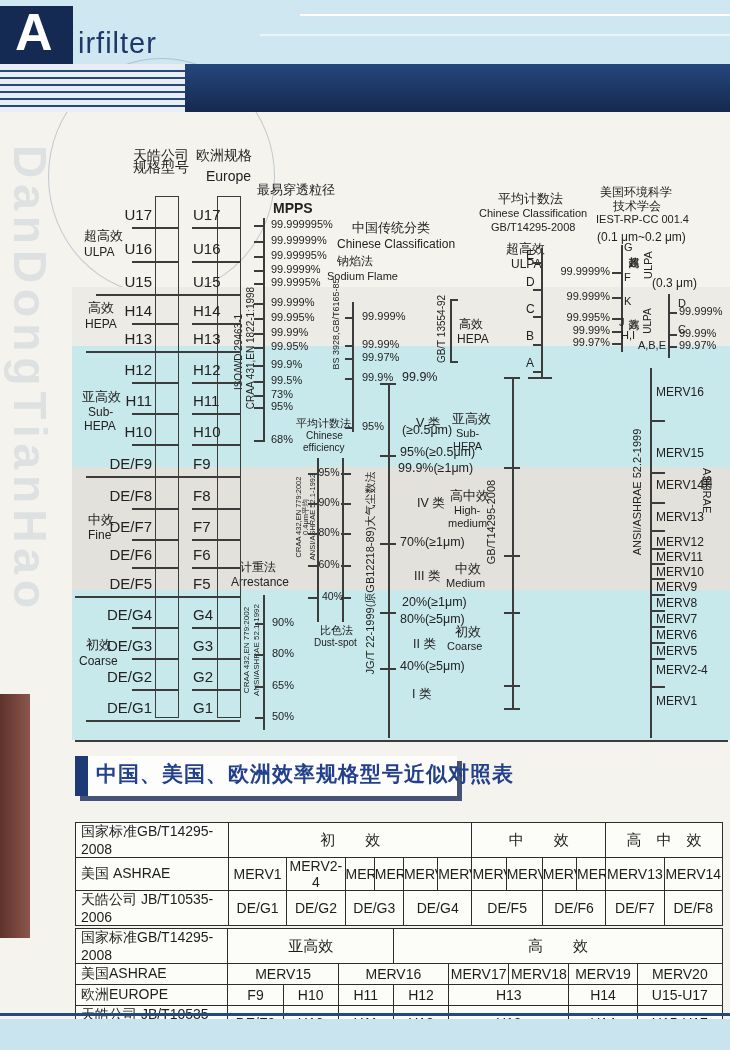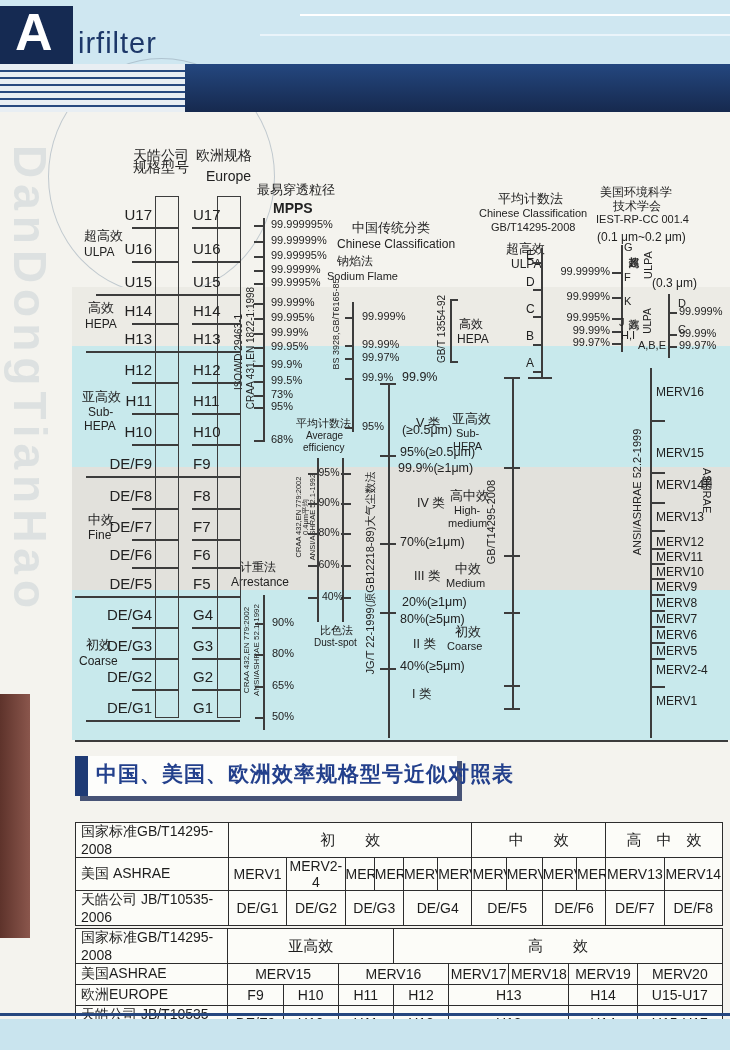--- a/index.html
+++ b/index.html
@@ -51,21 +51,21 @@
   <div class="t" style="left:133px;top:148px;font-size:14px;">天皓公司</div>
   <div class="t" style="left:133px;top:160px;font-size:14px;">规格型号</div>
   <div class="t" style="left:196px;top:148px;font-size:14px;">欧洲规格</div>
   <div class="t" style="left:206px;top:169px;font-size:14px;">Europe</div>
 
   <div class="t" style="left:257px;top:183px;font-size:13px;">最易穿透粒径</div>
   <div class="t" style="left:273px;top:201px;font-size:14px;font-weight:bold;">MPPS</div>
   <div class="t vt" style="left:239px;top:352px;font-size:10px;">ISO/WD 29463-1</div>
   <div class="t vt" style="left:251px;top:348px;font-size:10px;">CRAA 431,EN 1822-1:1998</div>
   <div class="t" style="left:296px;top:418px;font-size:11px;">平均计数法</div>
-  <div class="t" style="left:306px;top:431px;font-size:10px;">Average</div>
+  <div class="t" style="left:306px;top:431px;font-size:10px;">Chinese</div>
   <div class="t" style="left:303px;top:443px;font-size:10px;">efficiency</div>
 
   <div class="t" style="left:352px;top:221px;font-size:13px;">中国传统分类</div>
   <div class="t" style="left:337px;top:238px;font-size:12px;">Chinese Classification</div>
   <div class="t" style="left:337px;top:255px;font-size:12px;">钠焰法</div>
   <div class="t" style="left:327px;top:271px;font-size:11px;">Sodium Flame</div>
   <div class="t vt" style="left:337px;top:324px;font-size:9px;">BS 3928,GB/T6165-85</div>
 
   <div class="t vt" style="left:442px;top:329px;font-size:10px;">GB/T 13554-92</div>
   <div class="t" style="left:459px;top:318px;font-size:12px;">高效</div>

